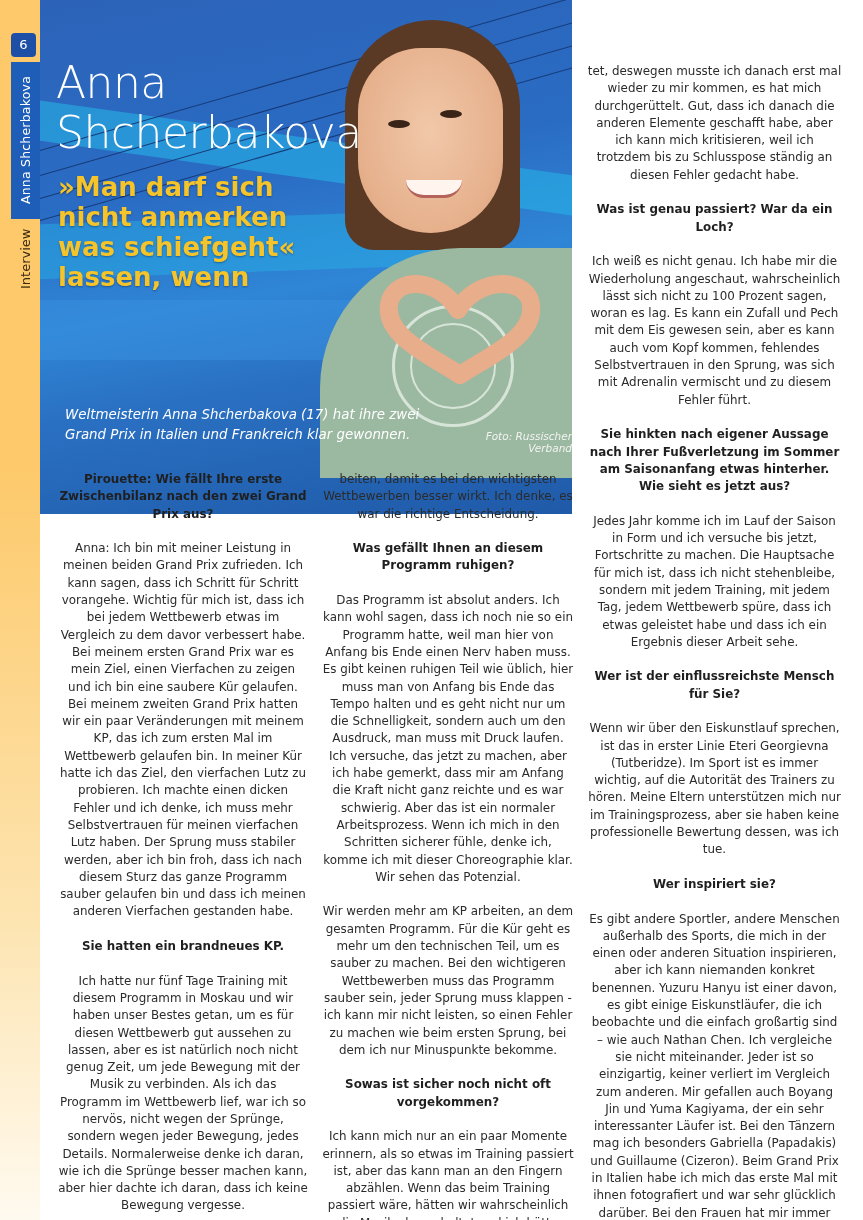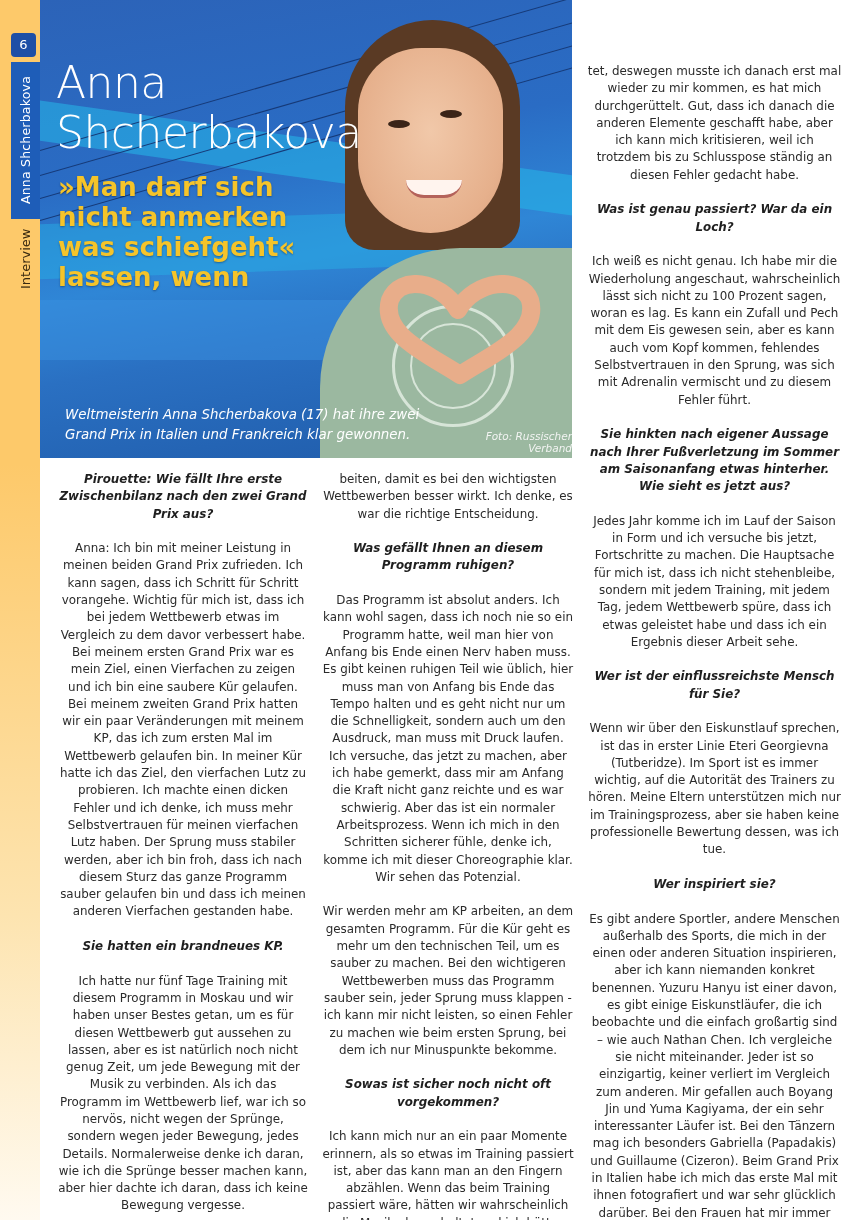--- a/index.html
+++ b/index.html
@@ -27,21 +27,21 @@
     letter-spacing: 0.2px;
   }
   .side-section {
     position: absolute; left: 12px; top: 224px; width: 28px; height: 70px;
     writing-mode: vertical-rl; transform: rotate(180deg);
     color: #3a2a10; font-size: 13px; text-align: center; line-height: 28px;
   }
 
   
   .hero {
-    position: absolute; left: 40px; top: 0; width: 532px; height: 458px;
+    position: absolute; left: 40px; top: 0; width: 532px; height: 514px;
     overflow: hidden;
     background:
       linear-gradient(170deg, #2c63b8 0%, #2a6cc4 35%, #2f86d6 55%, #2a70c2 70%, #1f5aa8 100%);
   }
   .hero .stripe {
     position: absolute; height: 40px; background: #27b3e6; opacity: 0.75;
     transform-origin: left center;
   }
   .hero .wire { position: absolute; height: 1px; background: #163a78; transform-origin: left center; }
   .hero .hair {
@@ -91,21 +91,21 @@
   .hero .credit {
     position: absolute; left: 405px; top: 430px;
     color: #f2f4f2; font-style: italic; font-size: 10.5px; text-align: right;
   }
 
   
   .col {
     position: absolute; font-size: 11.9px; line-height: 17.3px; color: #2b2b2b;
   }
   .col p { margin-bottom: 17.3px; text-align: center; }
-  .col p.q { font-weight: bold; color: #1f1f1f; font-style: italic; }
+  .col p.q { font-weight: bold; color: #1f1f1f; }
   .col1 { left: 58px; top: 471px; width: 250px; }
   .col2 { left: 322px; top: 471px; width: 252px; }
   .col3 { left: 587px; top: 63px; width: 255px; }
 </style>
 </head>
 <body>
 
 <div class="sidebar"></div>
 <div class="page-num">6</div>
 <div class="side-name-band"></div>

